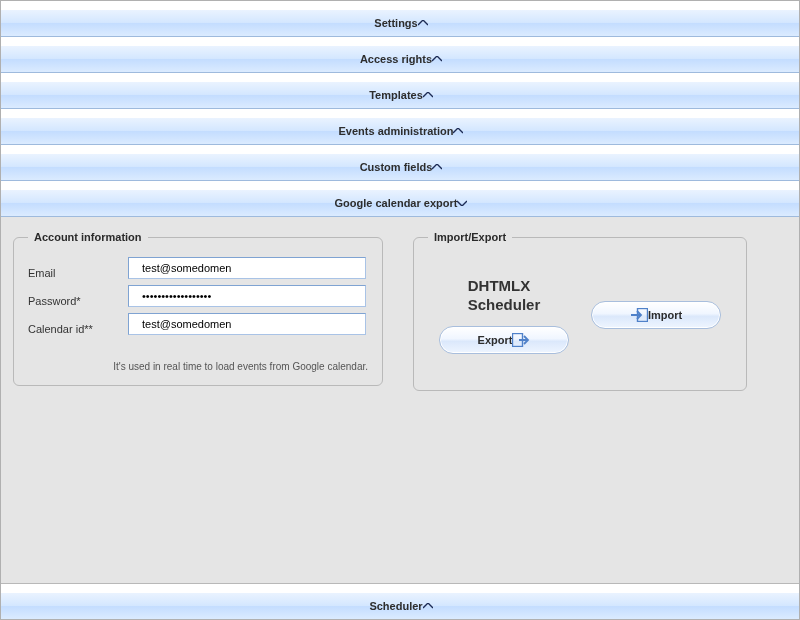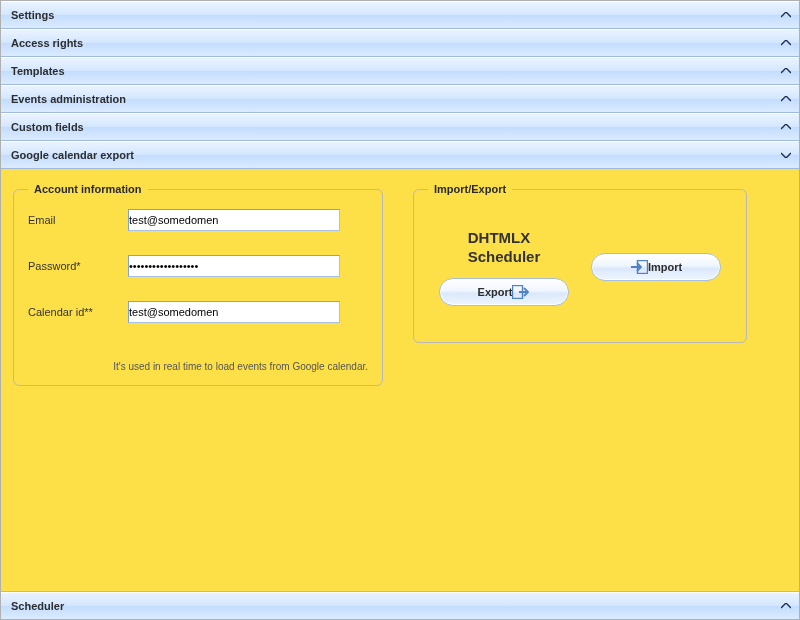--- a/index.html
+++ b/index.html
@@ -6,44 +6,45 @@
   body{width:800px;height:620px;background:#ffffff;}
   .wrapper{box-sizing:border-box;width:800px;height:620px;border:1px solid #b0b0b0;display:flex;flex-direction:column;}
   .acc-item{display:flex;flex-direction:column;}
   .acc-header{
     height:26px;line-height:26px;
     padding:0 8px 0 10px;
     font-weight:bold;font-size:11px;color:#2d2d2d;
     background:linear-gradient(to bottom,#eaf3ff 0%,#d4e7ff 48%,#c4ddff 52%,#dbebff 100%);
     border-top:1px solid #ffffff;
     border-bottom:1px solid #9ebadd;
-    display:flex;justify-content:space-between;align-items:center;
+    display:flex;justify-content:center;align-items:center;
     cursor:pointer;
     user-select:none;
+    margin-top:8px;
   }
   .acc-header .chev svg{display:block;}
-  .acc-body{flex:1 1 auto;background:#fde047;border-bottom:1px solid #b8b8b8;padding:14px 12px;display:flex;gap:30px;align-items:flex-start;box-sizing:border-box;min-height:0;}
+  .acc-body{flex:1 1 auto;background:#e5e5e5;border-bottom:1px solid #b8b8b8;padding:14px 12px;display:flex;gap:30px;align-items:flex-start;box-sizing:border-box;min-height:0;}
   .expanded{flex:1 1 auto;display:flex;flex-direction:column;}
   fieldset{
     border:1px solid #b9b9b9;
     border-radius:6px;
     background:transparent;
     padding:14px 14px 12px 14px;
     margin:0;
     box-sizing:border-box;
   }
   fieldset legend{padding:0 6px;font-weight:bold;font-size:11px;color:#2a2a2a;}
   .fs-account{width:370px;}
   .fs-io{width:334px;height:160px;padding-top:8px;}
-  .form-row{display:flex;align-items:center;margin-bottom:24px;}
+  .form-row{display:flex;align-items:flex-end;margin-bottom:6px;}
   .form-row label{width:100px;font-size:11px;color:#333;}
   .form-row input{
     width:210px;height:18px;
     font:11px Tahoma,Verdana,sans-serif;
-    padding:1px 0;
+    padding:1px 13px;
     border:1px solid #a9c3e6;
     border-top-color:#7fa3d2;
     border-left-color:#7fa3d2;
     background:#ffffff;
     outline:none;
   }
   .hint{font-size:10px;color:#555;text-align:right;margin-top:12px;line-height:13px;}
   .io-cols{display:flex;justify-content:space-around;align-items:center;height:100%;}
   .io-col{display:flex;flex-direction:column;align-items:center;gap:12px;}
   .io-title{font-weight:bold;font-size:15px;color:#333;text-align:left;line-height:19px;}

